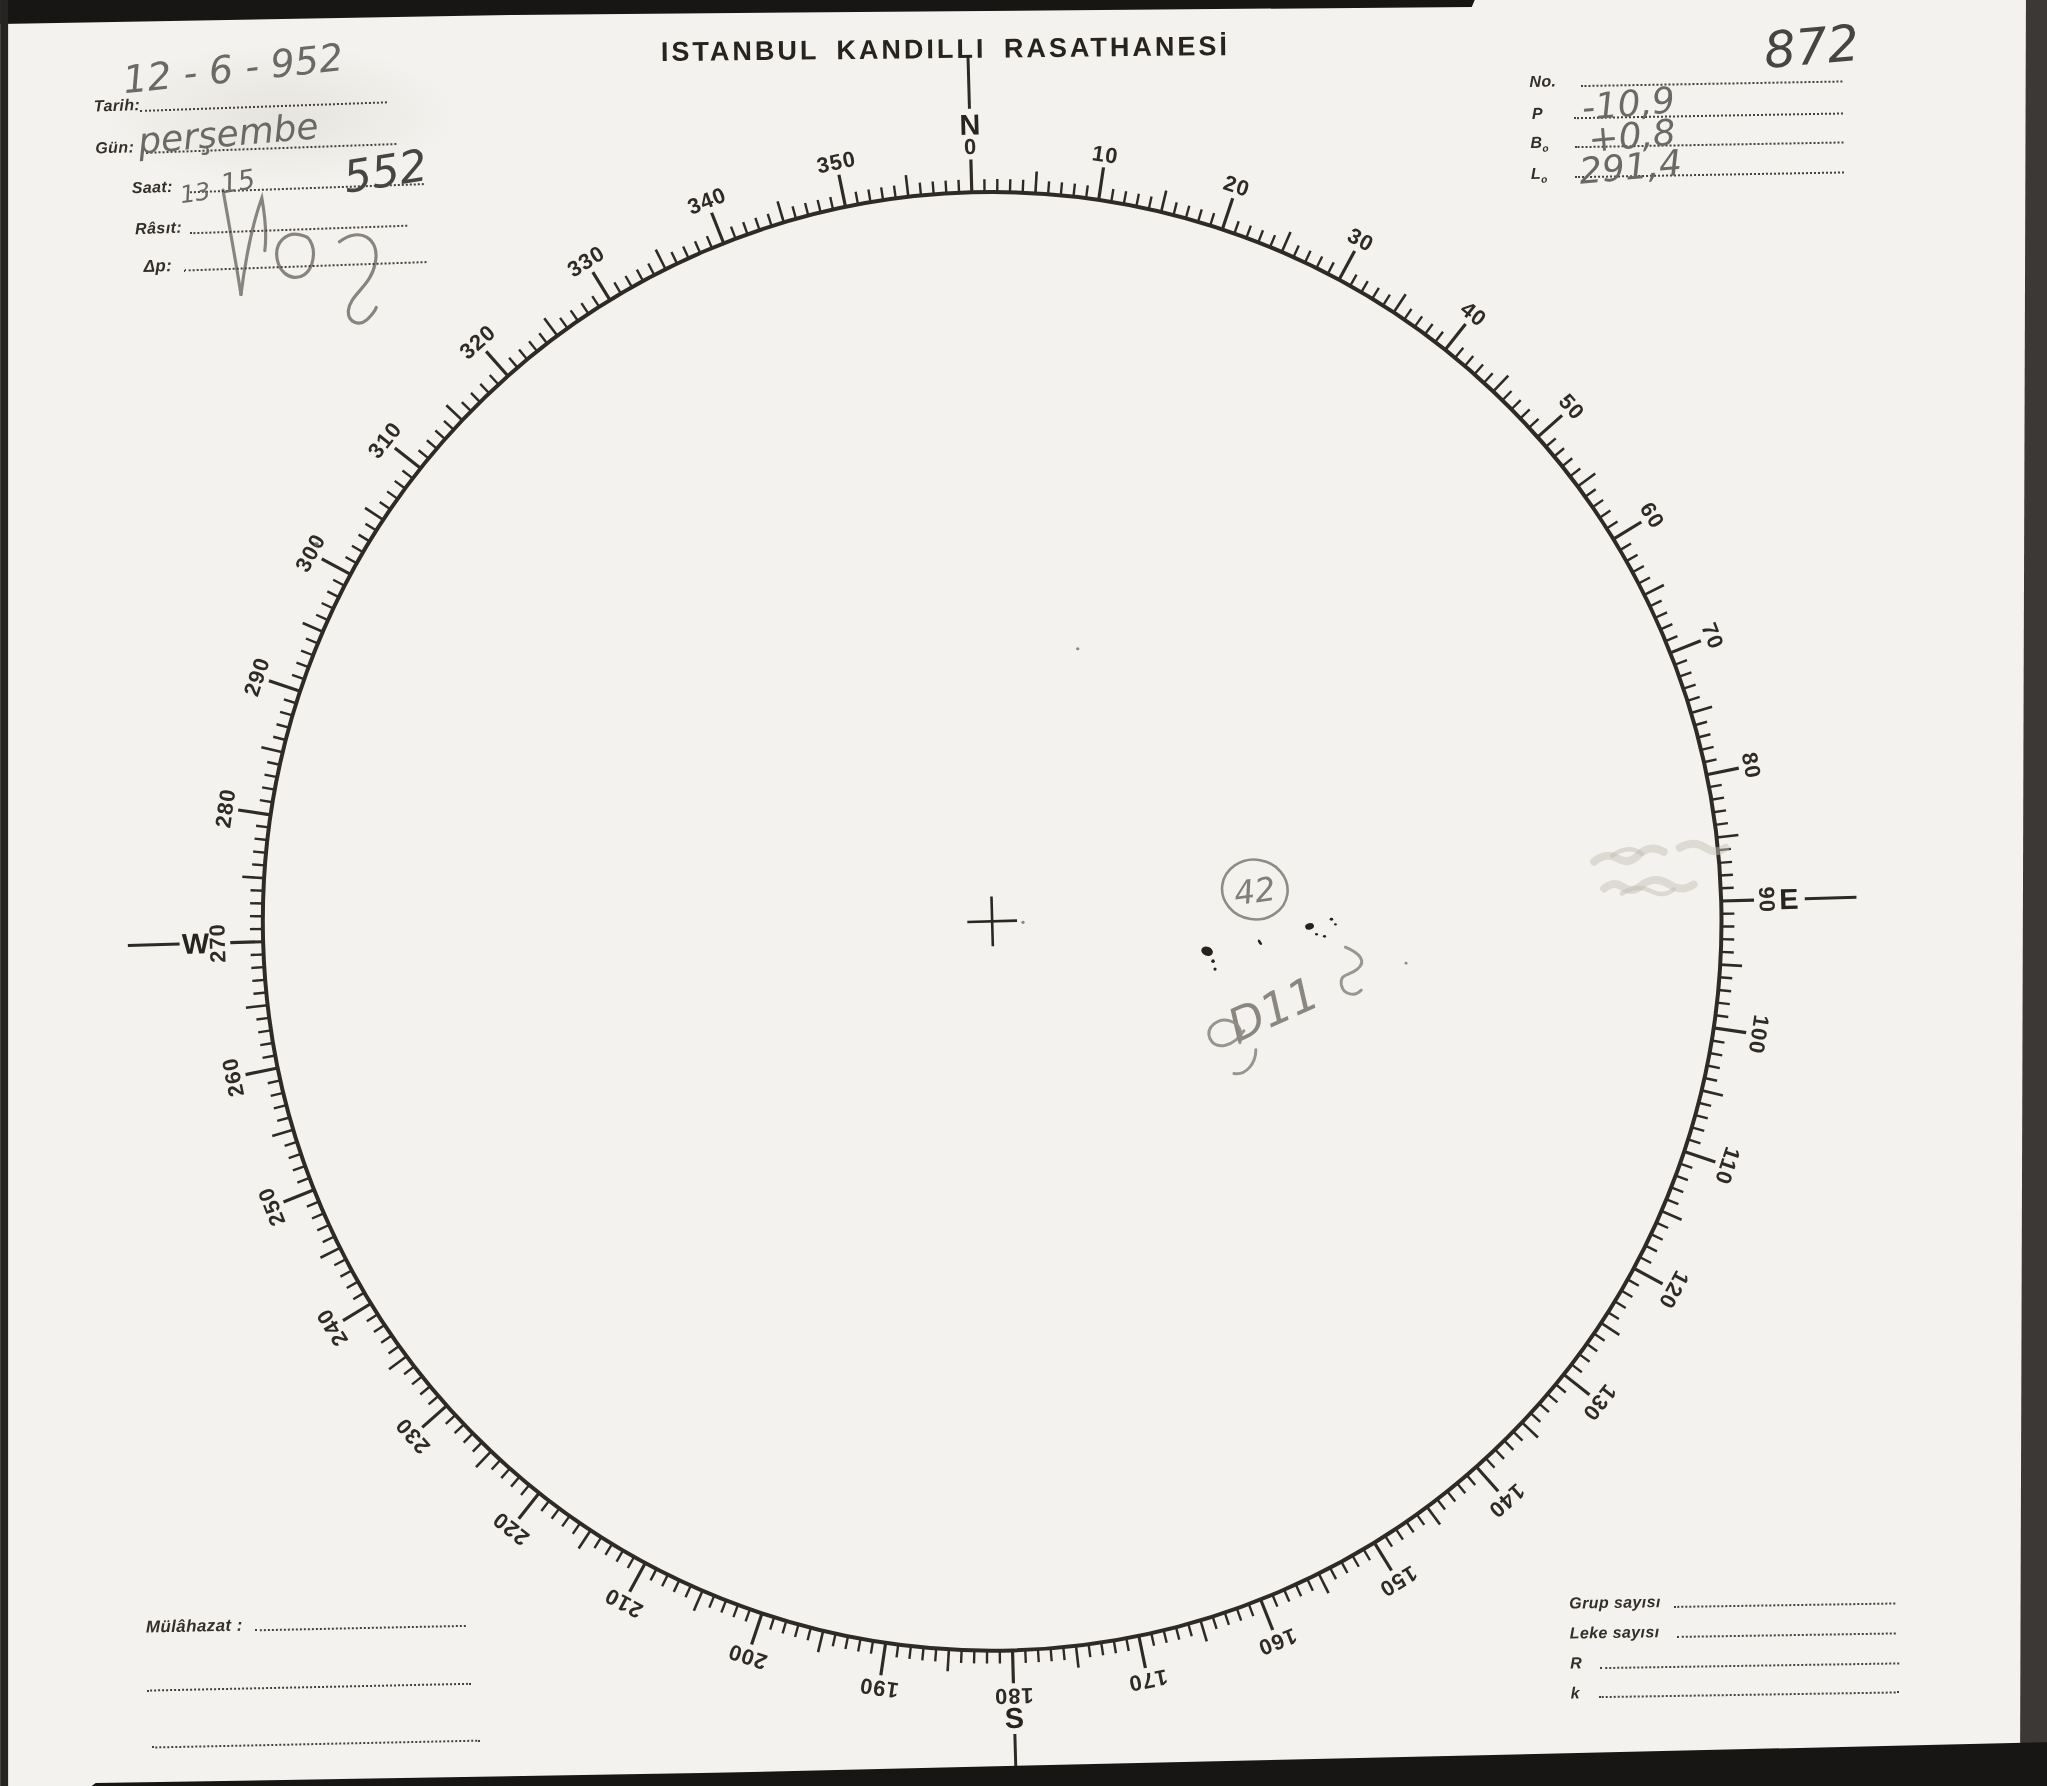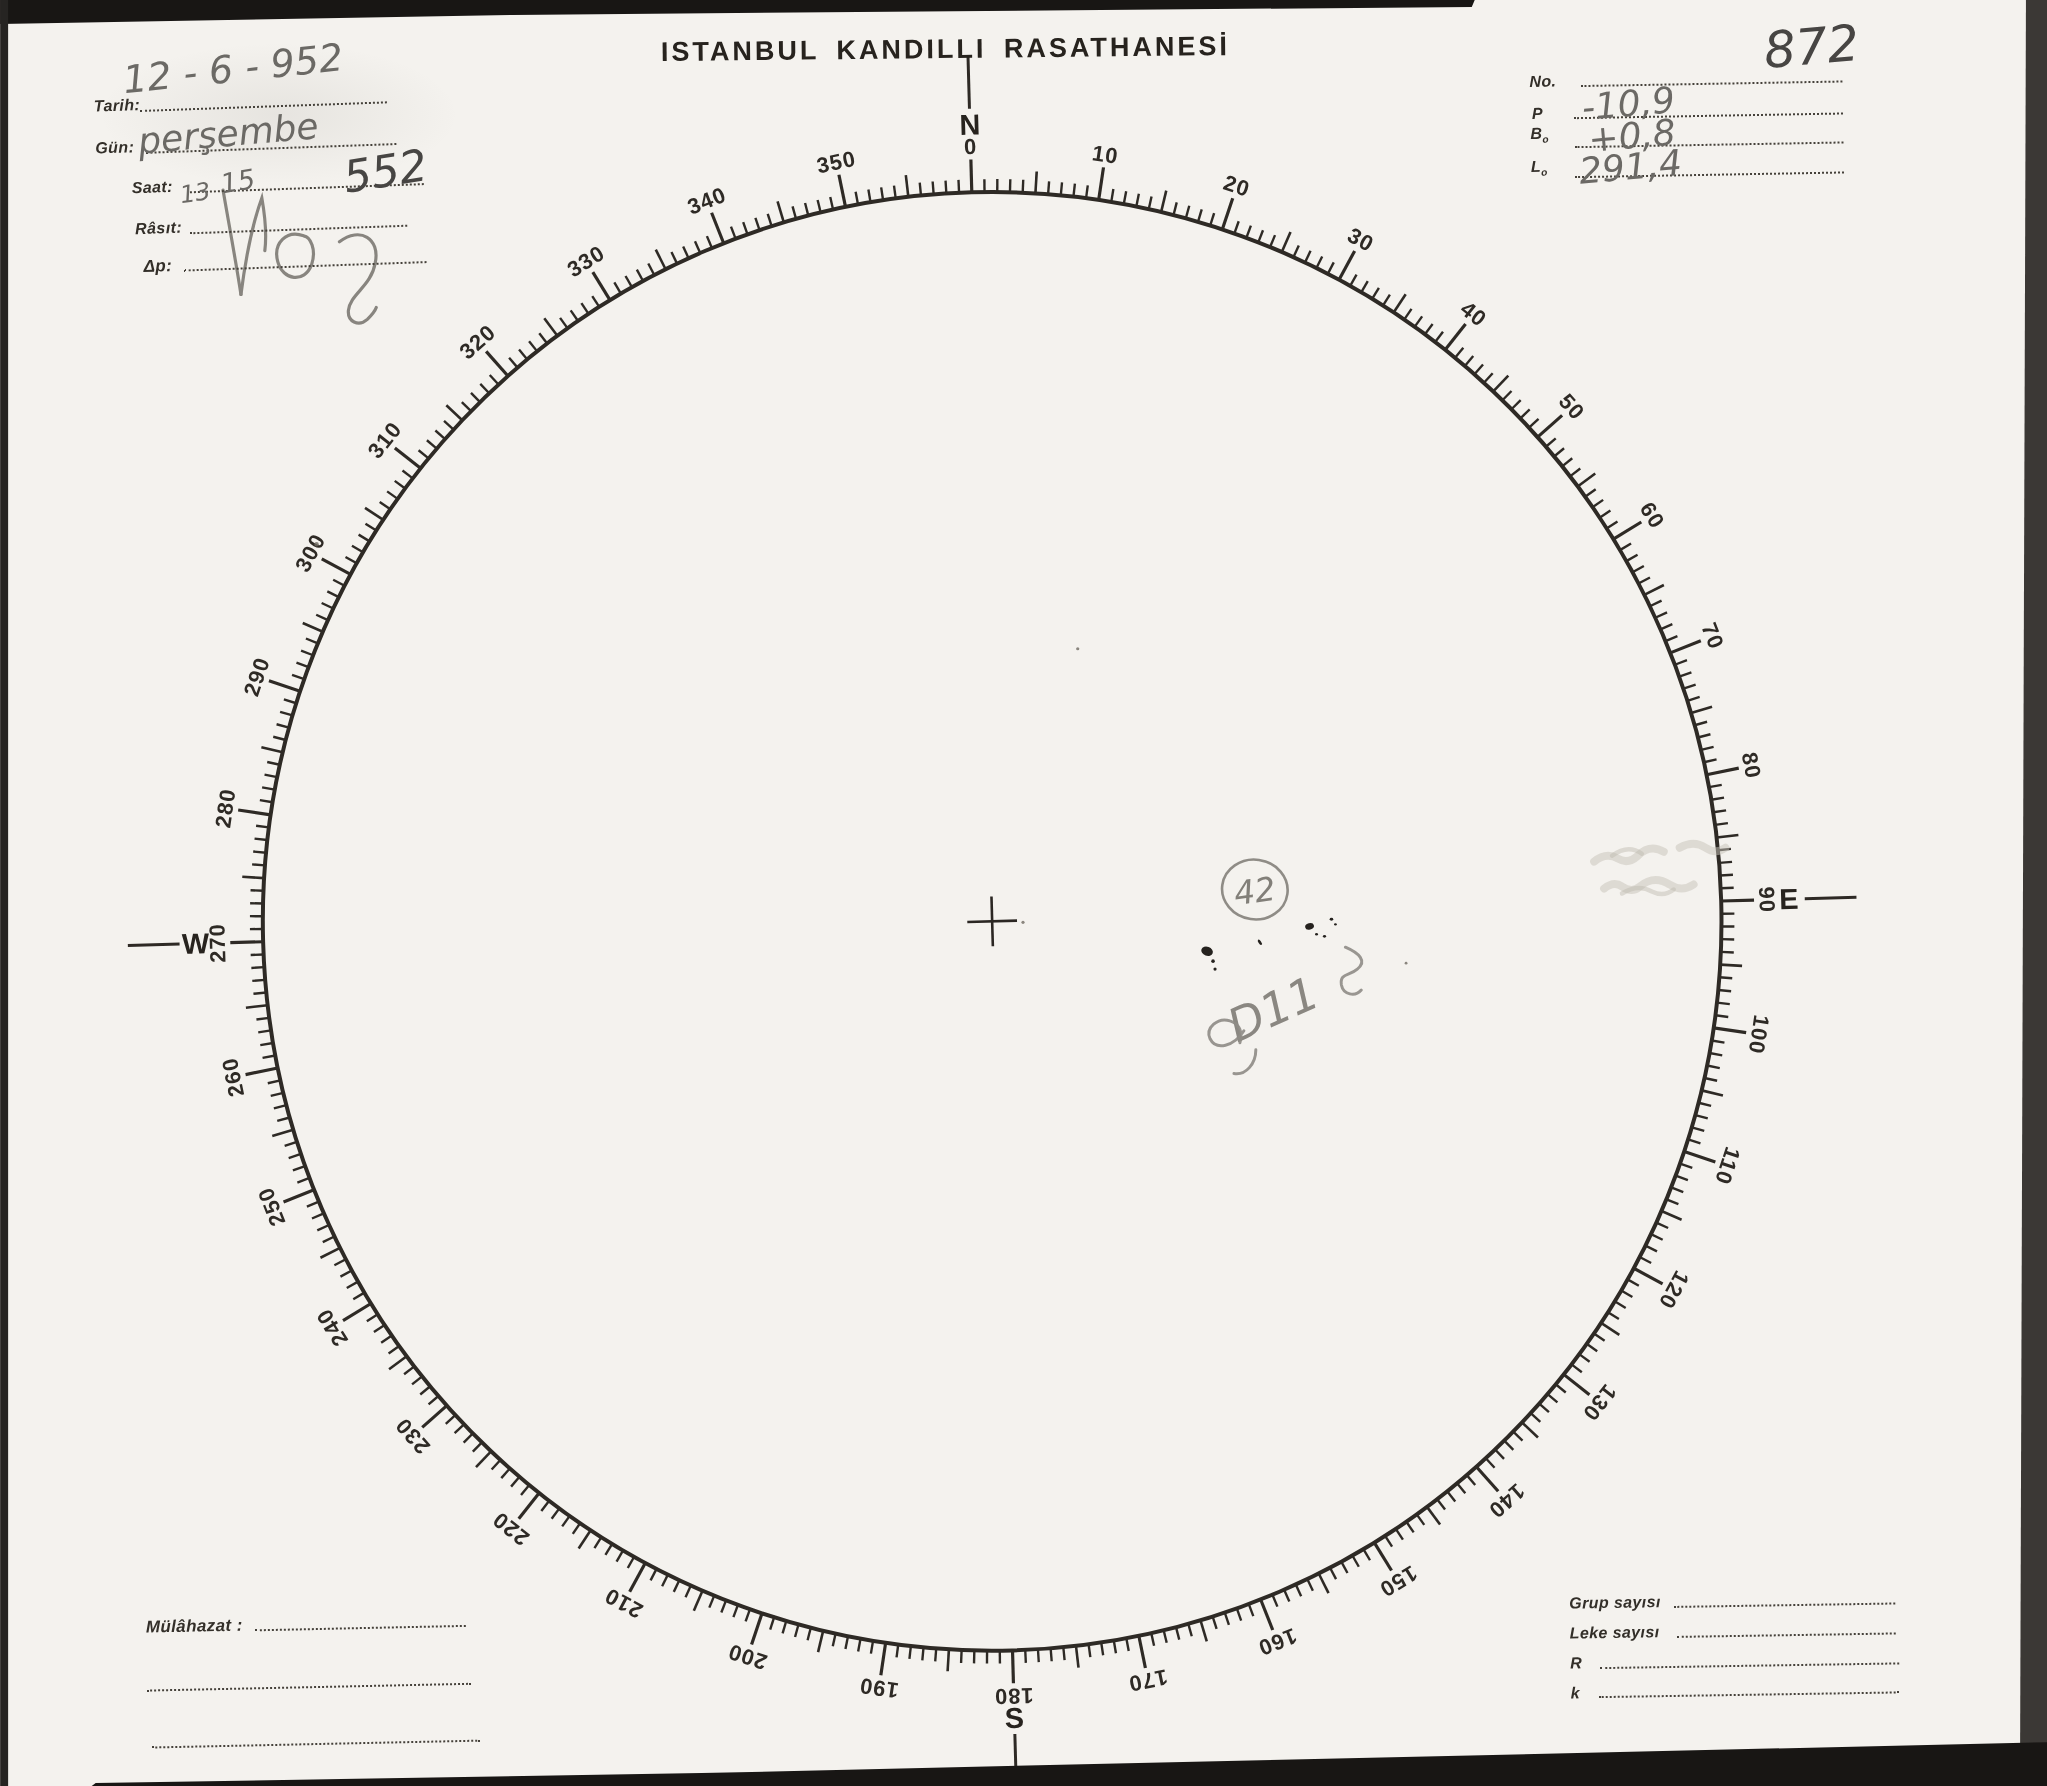--- a/index.html
+++ b/index.html
@@ -525,25 +525,25 @@
 
   <div class="block" style="left:1530px;top:26px;width:338px;height:179px;transform:rotate(-1deg);">
     <span class="abs form-label" style="left:0px;top:44px;">No.</span>
     <span class="dotted" style="left:52px;top:57px;width:261px;"></span>
     <span class="hand pencil-dark" style="left:235px;top:-6px;font-size:50px;transform:rotate(-4deg);">872</span>
 
     <span class="abs form-label" style="left:2px;top:76px;">P</span>
     <span class="dotted" style="left:44px;top:89px;width:269px;"></span>
     <span class="hand pencil" style="left:52px;top:56px;font-size:36px;transform:rotate(-4deg);">-10,9</span>
 
-    <span class="abs form-label" style="left:0px;top:96px;"><span>B</span><span class="sub">o</span></span>
+    <span class="abs form-label" style="left:0px;top:105px;"><span>B</span><span class="sub">o</span></span>
     <span class="dotted" style="left:44px;top:118px;width:269px;"></span>
     <span class="hand pencil" style="left:58px;top:88px;font-size:36px;transform:rotate(-4deg);">+0,8</span>
 
-    <span class="abs form-label" style="left:0px;top:129px;"><span>L</span><span class="sub">o</span></span>
+    <span class="abs form-label" style="left:0px;top:136px;"><span>L</span><span class="sub">o</span></span>
     <span class="dotted" style="left:44px;top:148px;width:269px;"></span>
     <span class="hand pencil" style="left:48px;top:119px;font-size:36px;transform:rotate(-4deg);">291,4</span>
   </div>
 
   <div class="block" style="left:147px;top:1604px;width:343px;height:159px;transform:rotate(-1.2deg);">
     <span class="abs form-label form-label-lg" style="left:0px;top:10px;">Mülâhazat :</span>
     <span class="dotted" style="left:109px;top:24px;width:211px;"></span>
     <span class="dotted" style="left:0px;top:82px;width:324px;"></span>
     <span class="dotted" style="left:4px;top:139px;width:328px;"></span>
   </div>

